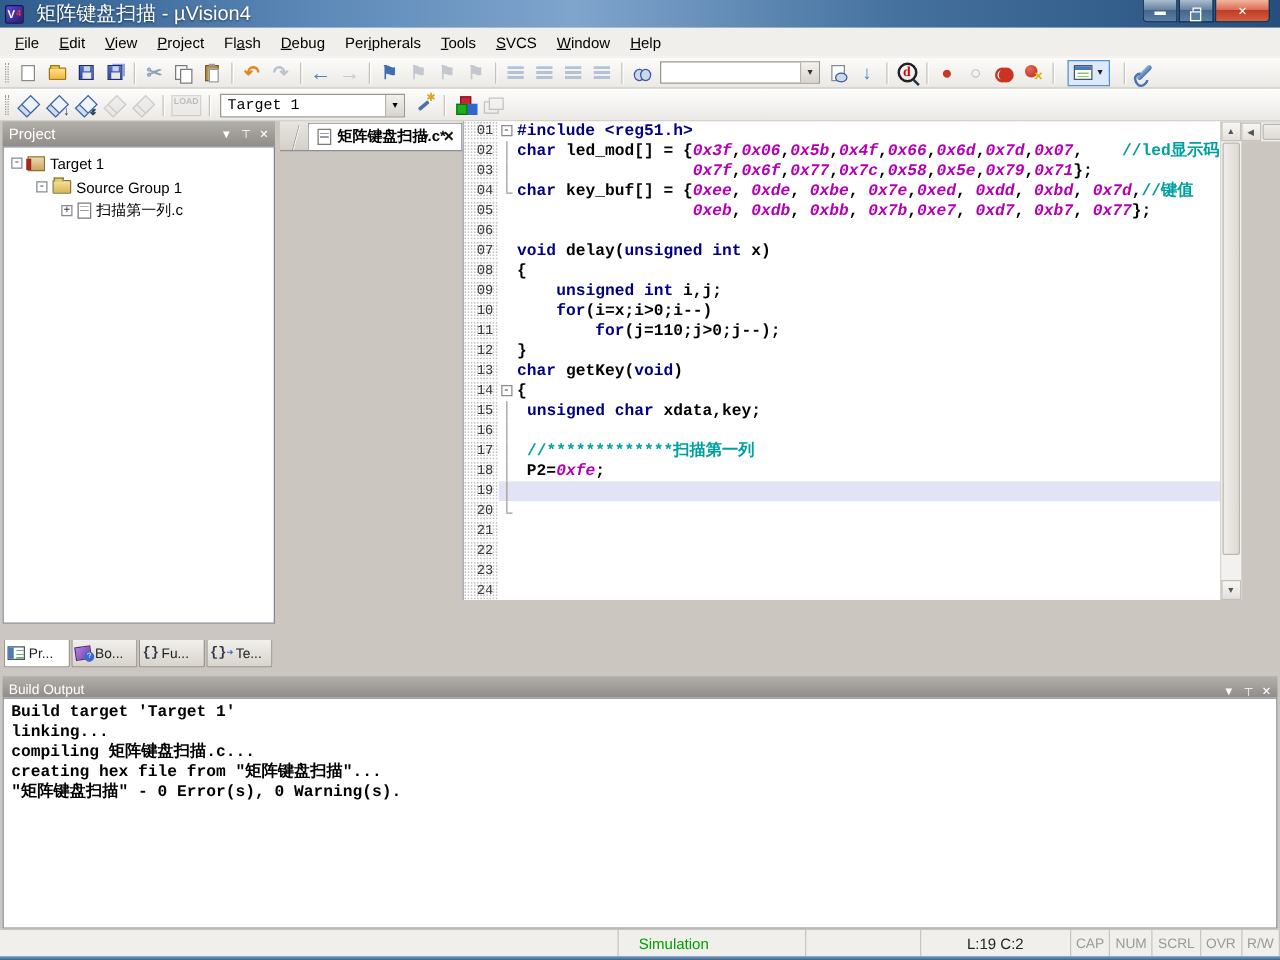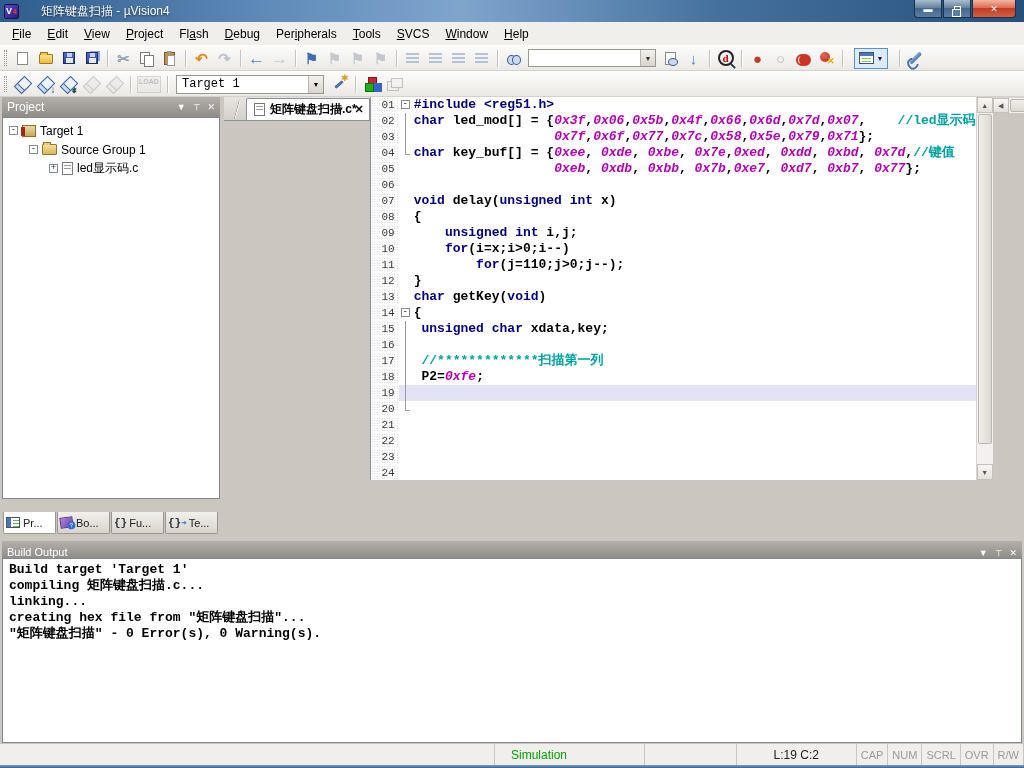--- a/index.html
+++ b/index.html
@@ -2,21 +2,21 @@
 <html><head>
 <meta charset="utf-8">
 <style>
 *{margin:0;padding:0;box-sizing:border-box;}
 html,body{width:1024px;height:768px;overflow:hidden;font-family:"Liberation Sans",sans-serif;}
 #app{width:1024px;height:768px;display:flex;flex-direction:column;background:#cbc7c0;}
 
 .titlebar{height:22px;background:linear-gradient(90deg,#2e5c8c,#5d89b8 25%,#7fa5cd 45%,#45719f 70%,#274f7c);display:flex;align-items:center;padding-left:4px;position:relative;flex:none;}
 .appicon{width:15px;height:15px;background:linear-gradient(135deg,#5a4ad0,#2a1a70);border:1px solid #1a1050;border-radius:2px;color:#fff;font-size:9px;font-weight:bold;display:flex;align-items:center;justify-content:center;}
 .appicon i{font-style:normal;color:#f33;font-size:7px;margin-left:1px;}
-.title-text{color:#fff;font-size:12px;margin-left:22px;text-shadow:0 1px 2px rgba(0,0,0,.6);}
+.title-text{color:#fff;font-size:16px;margin-left:10px;text-shadow:0 1px 2px rgba(0,0,0,.6);}
 .winbtns{position:absolute;top:0;right:8px;display:flex;}
 .winbtn{width:28px;height:18px;border:1px solid #15324e;border-top:none;background:linear-gradient(180deg,#a8bccf,#67839f 45%,#44658a 46%,#5a7fa5);color:#fff;font-size:9px;display:flex;align-items:center;justify-content:center;margin-left:1px;}
 .winbtn.first{border-radius:0 0 0 4px;}
 .winbtn.close{width:44px;border-radius:0 0 4px 0;background:linear-gradient(180deg,#f2b5a0,#dc6e54 45%,#c03a24 46%,#d2603f);}
 .restore{width:7px;height:6px;border:1px solid #fff;background:transparent;position:relative;}
 .restore::before{content:"";position:absolute;left:-3px;top:2px;width:7px;height:6px;border:1px solid #fff;background:#5a7fa5;}
 
 .menubar{height:23px;background:#f0efec;display:flex;align-items:center;padding-left:4px;font-size:12px;flex:none;}
 .menu-item{padding:4px 8px;color:#000;}
 .menu-item u{text-decoration:underline;}
@@ -359,21 +359,21 @@
             <span>Target 1</span>
           </div>
           <div class="trow" style="padding-left: 26px;">
             <span class="texp">-</span>
             <span class="ticon ic-gfolder"></span>
             <span>Source Group 1</span>
           </div>
           <div class="trow" style="padding-left: 46px;">
             <span class="texp">+</span>
             <span class="ticon ic-cfile"></span>
-            <span>led显示码.c</span>
+            <span>扫描第一列.c</span>
           </div>
         </div>
       <div class="ptabs" id="ptabs">
           <div class="ptab active">
             <span class="picon ic-prtab"></span>
             <span>Pr...</span>
           </div>
           <div class="ptab">
             <span class="picon ic-book"></span>
             <span>Bo...</span>
@@ -548,22 +548,22 @@
   <div class="build">
     <div class="bhead">
       <span>Build Output</span>
       <span class="sp"></span>
       <span class="phicon">▼</span>
       <span class="phicon" style="display:inline-block;transform:rotate(180deg);">⊥</span>
       <span class="phicon">✕</span>
     </div>
     <div class="bbody" id="bout">
         <div class="boline">Build target 'Target 1'</div>
+        <div class="boline">linking...</div>
         <div class="boline">compiling 矩阵键盘扫描.c...</div>
-        <div class="boline">linking...</div>
         <div class="boline">creating hex file from "矩阵键盘扫描"...</div>
         <div class="boline">"矩阵键盘扫描" - 0 Error(s), 0 Warning(s).</div>
       </div>
   </div>
   <div class="statusbar">
     <div class="sb-space1"></div>
     <div class="sb-sim">Simulation</div>
     <div class="sb-space2"></div>
     <div class="sb-cursor">L:19 C:2</div>
     <div id="sbind" style="display:flex;">

